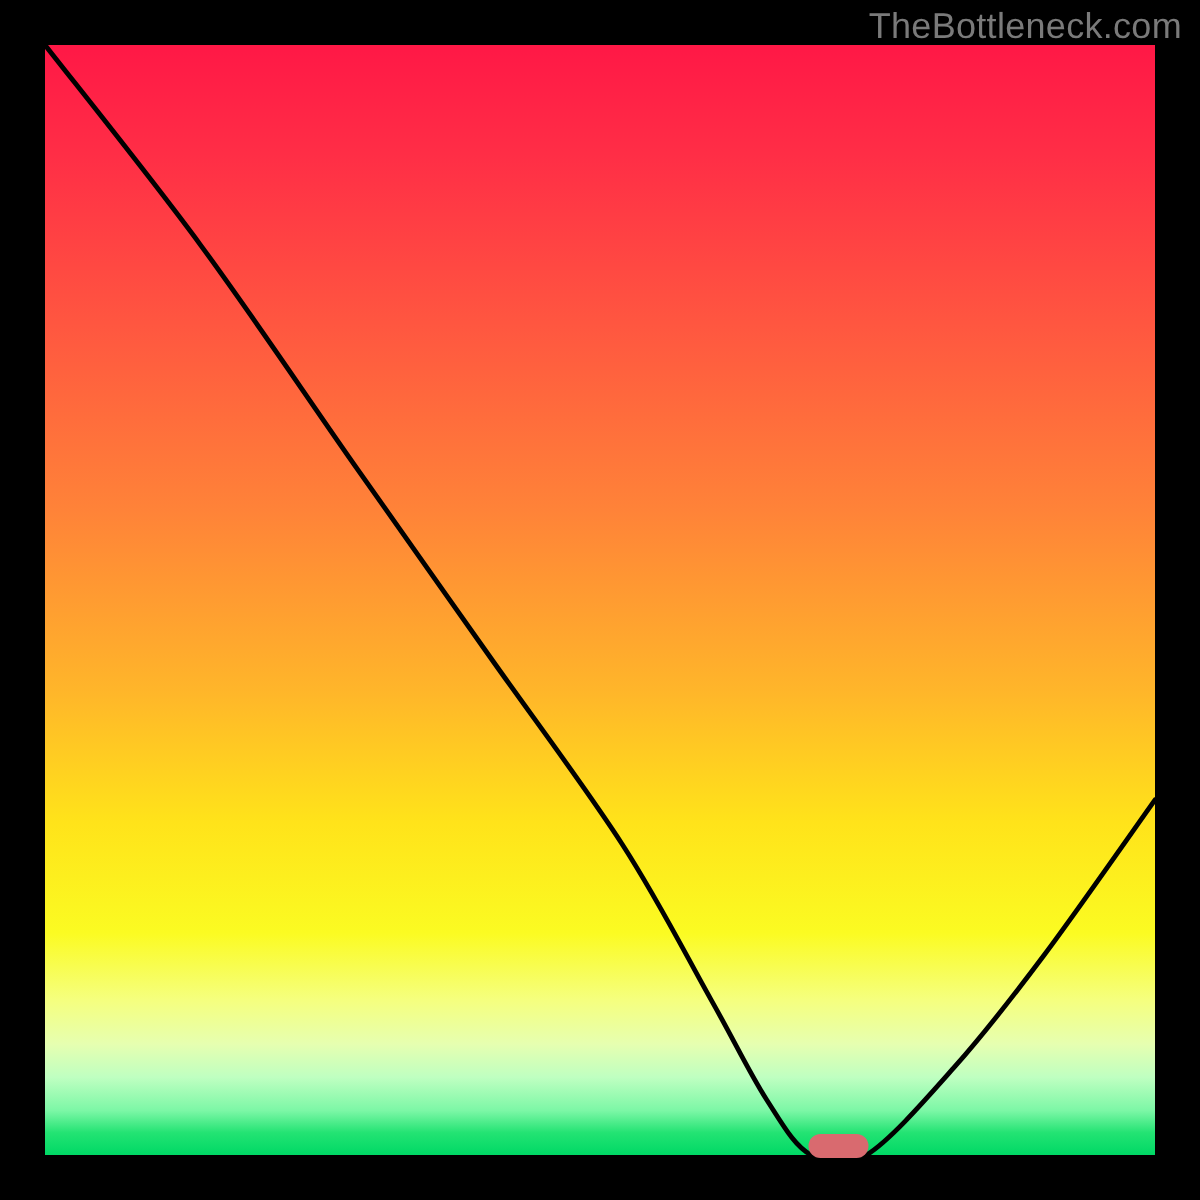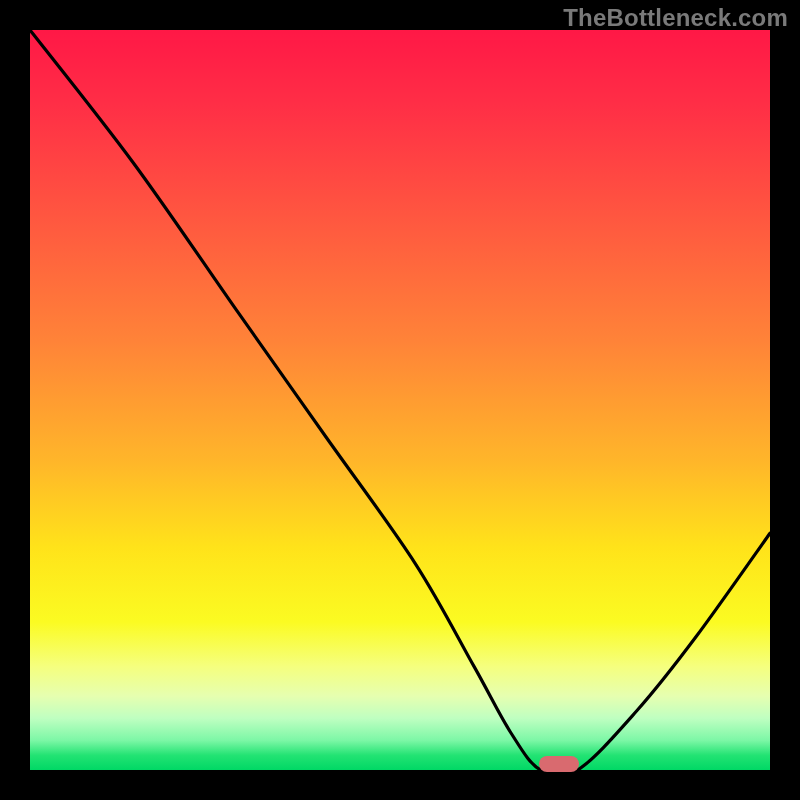--- a/index.html
+++ b/index.html
@@ -18,21 +18,21 @@
     width: 800px;
     height: 800px;
     background: #000;
   }
   .watermark {
     position: absolute;
     top: 4px;
     right: 12px;
     color: #7a7a7a;
     font-size: 24px;
-    font-weight: 700;
+    font-weight: 400;
     letter-spacing: 0.2px;
     z-index: 10;
   }
   .plot {
     position: absolute;
     left: 30px;
     top: 30px;
     width: 740px;
     height: 740px;
     background: linear-gradient(to bottom,

